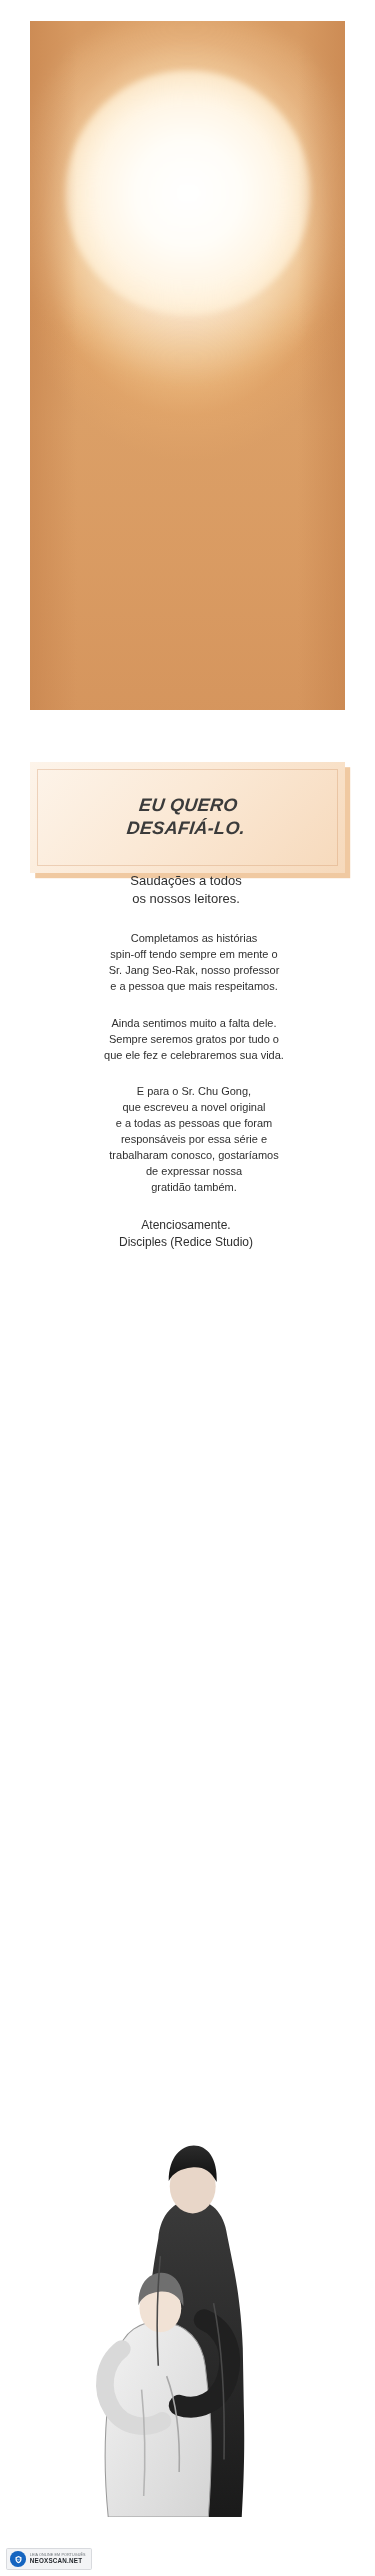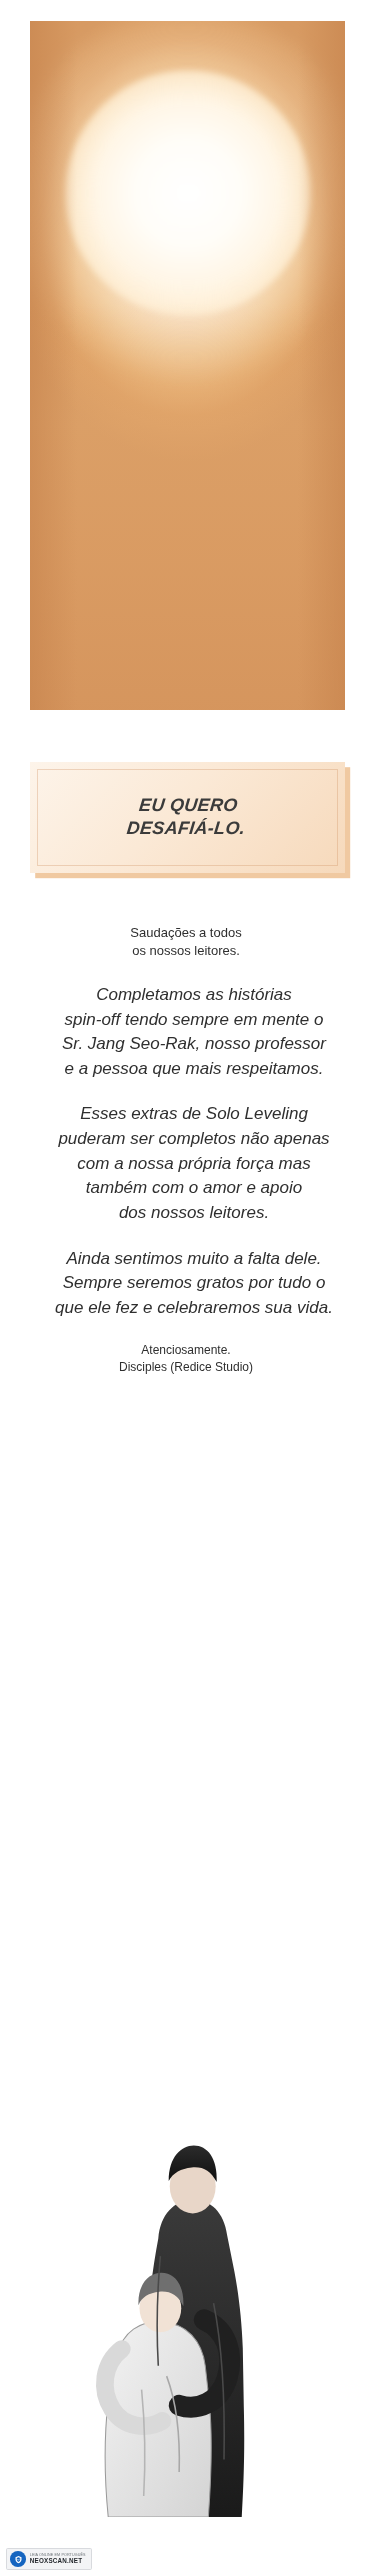--- a/index.html
+++ b/index.html
@@ -123,37 +123,36 @@
     color: #3b3b3b;
     text-align: center;
     transform: skewX(-6deg);
     white-space: pre-line;
   }
 
   
   .letter {
     position: absolute;
     left: 0;
-    top: 924px;
+    top: 872px;
     width: 372px;
     text-align: center;
     color: #2f2f2f;
   }
   .letter .greeting {
     font-size: 13px;
     line-height: 1.42;
     margin-bottom: 22px;
     white-space: pre-line;
   }
   .letter p {
-    font-size: 17px;
+    font-size: 11px;
     line-height: 1.45;
     margin: 0 0 21px 16px;
     white-space: pre-line;
-    font-style: italic;
   }
   .letter .sign-off {
     font-size: 12px;
     line-height: 1.45;
     margin-top: 13.6px;
     white-space: pre-line;
   }
 
   
   .panel-embrace {
@@ -244,28 +243,30 @@
 DESAFIÁ-LO.</div>
   </div>
 
   <div class="letter">
     <div class="greeting">Saudações a todos
 os nossos leitores.</div>
     <p>Completamos as histórias
 spin-off tendo sempre em mente o
 Sr. Jang Seo-Rak, nosso professor
 e a pessoa que mais respeitamos.</p>
-    <p>Esses extras de Solo Leveling
-puderam ser completos não apenas
-com a nossa própria força mas
-também com o amor e apoio
-dos nossos leitores.</p>
     <p>Ainda sentimos muito a falta dele.
 Sempre seremos gratos por tudo o
 que ele fez e celebraremos sua vida.</p>
+    <p>E para o Sr. Chu Gong,
+que escreveu a novel original
+e a todas as pessoas que foram
+responsáveis por essa série e
+trabalharam conosco, gostaríamos
+de expressar nossa
+gratidão também.</p>
     <div class="sign-off">Atenciosamente.
 Disciples (Redice Studio)</div>
   </div>
 
   <div class="panel-embrace">
     <div class="backdrop"></div>
     <svg width="315" height="433" viewBox="0 0 604 830" style="position:absolute;left:0;top:0;">
       <defs>
         <linearGradient id="coatG" x1="0" y1="0" x2="0" y2="1">
           <stop offset="0%" stop-color="#3a3a3a"></stop>

